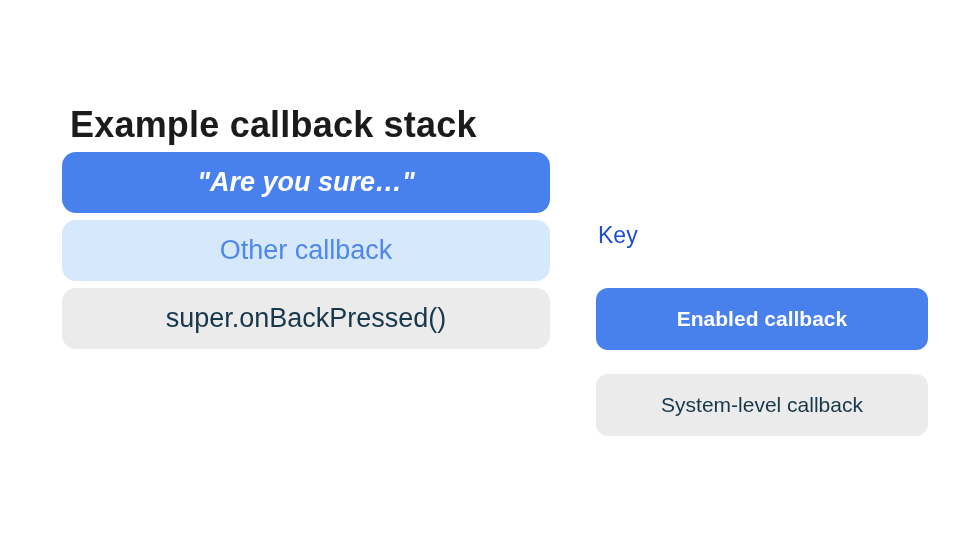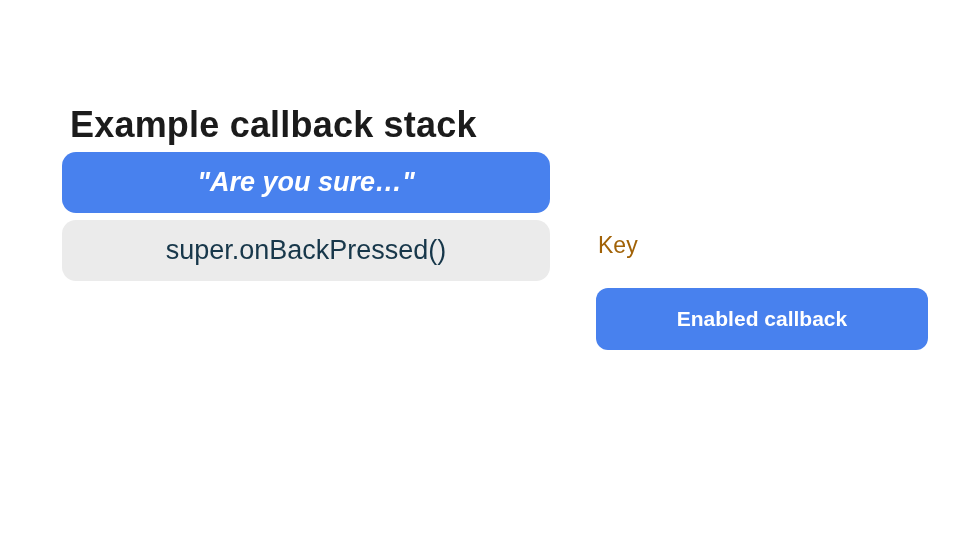--- a/index.html
+++ b/index.html
@@ -55,24 +55,24 @@
     color: #17374a;
     font-weight: 400;
     text-align: center;
   }
   .italic-part {
     font-style: italic;
   }
   .key-title {
     position: absolute;
     left: 598px;
-    top: 232px;
+    top: 222px;
     font-size: 23px;
     font-weight: 500;
-    color: #a16207;
+    color: #1d4ed8;
   }
   .key-stack {
     position: absolute;
     left: 596px;
     top: 288px;
     width: 332px;
   }
   .key-stack .box {
     height: 62px;
     margin-bottom: 24px;
@@ -82,24 +82,30 @@
 </style>
 </head>
 <body>
 
 <div class="stack-title">Example callback stack</div>
 
 <div class="stack">
   <div class="box enabled">
     <span class="italic-part">"Are you sure…"</span>
   </div>
+  <div class="box disabled">
+    <span>Other callback</span>
+  </div>
   <div class="box system">
     <span>super.onBackPressed()</span>
   </div>
 </div>
 
 <div class="key-title">Key</div>
 
 <div class="key-stack">
   <div class="box enabled">
     <span>Enabled callback</span>
   </div>
+  <div class="box system">
+    <span>System-level callback</span>
+  </div>
 </div>
 
 </body></html>

